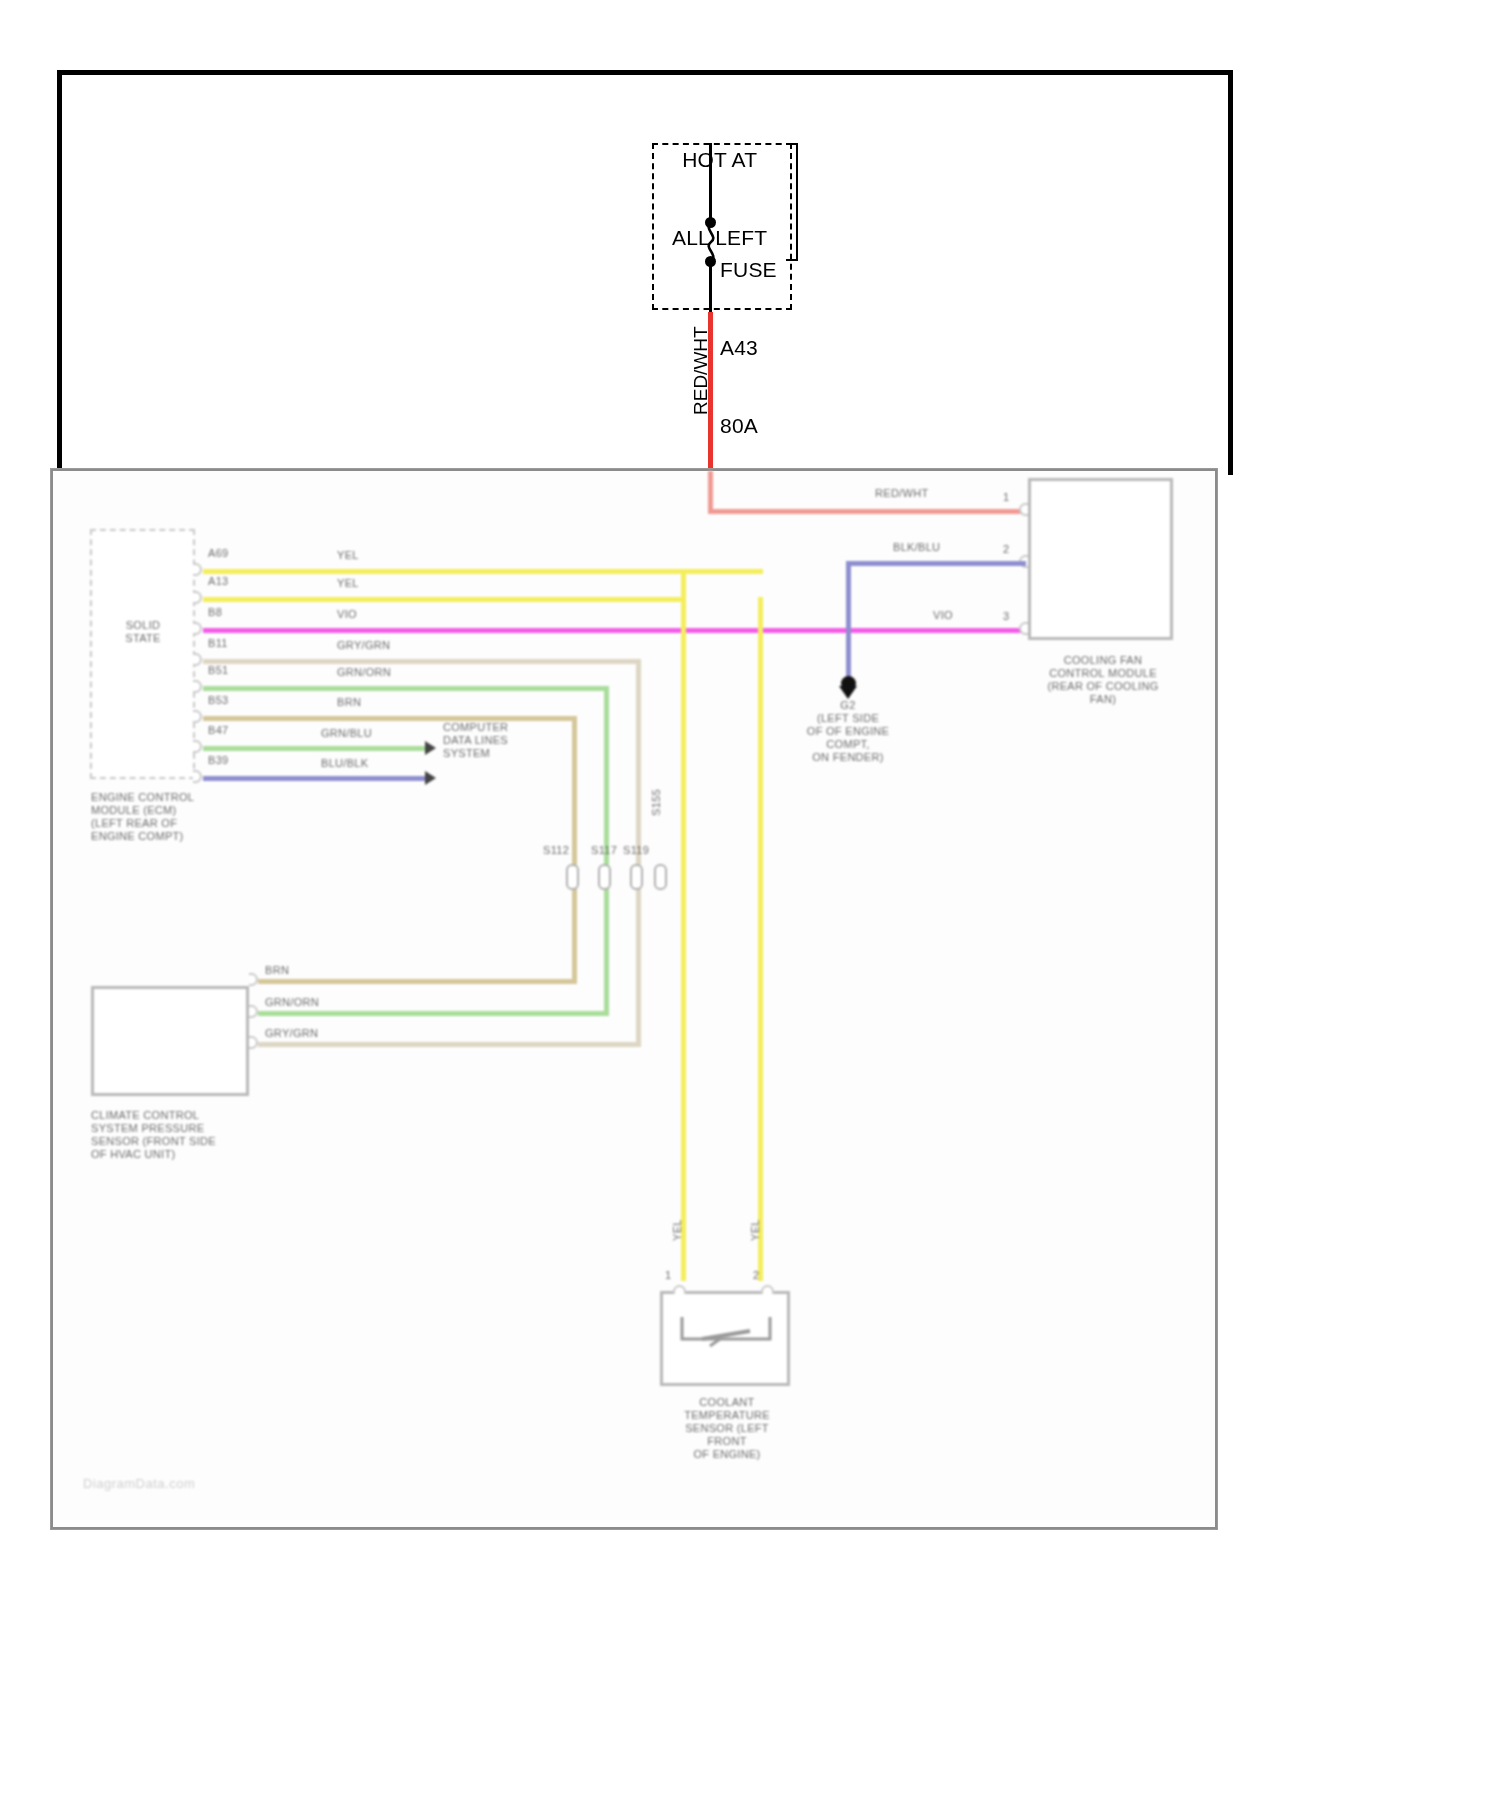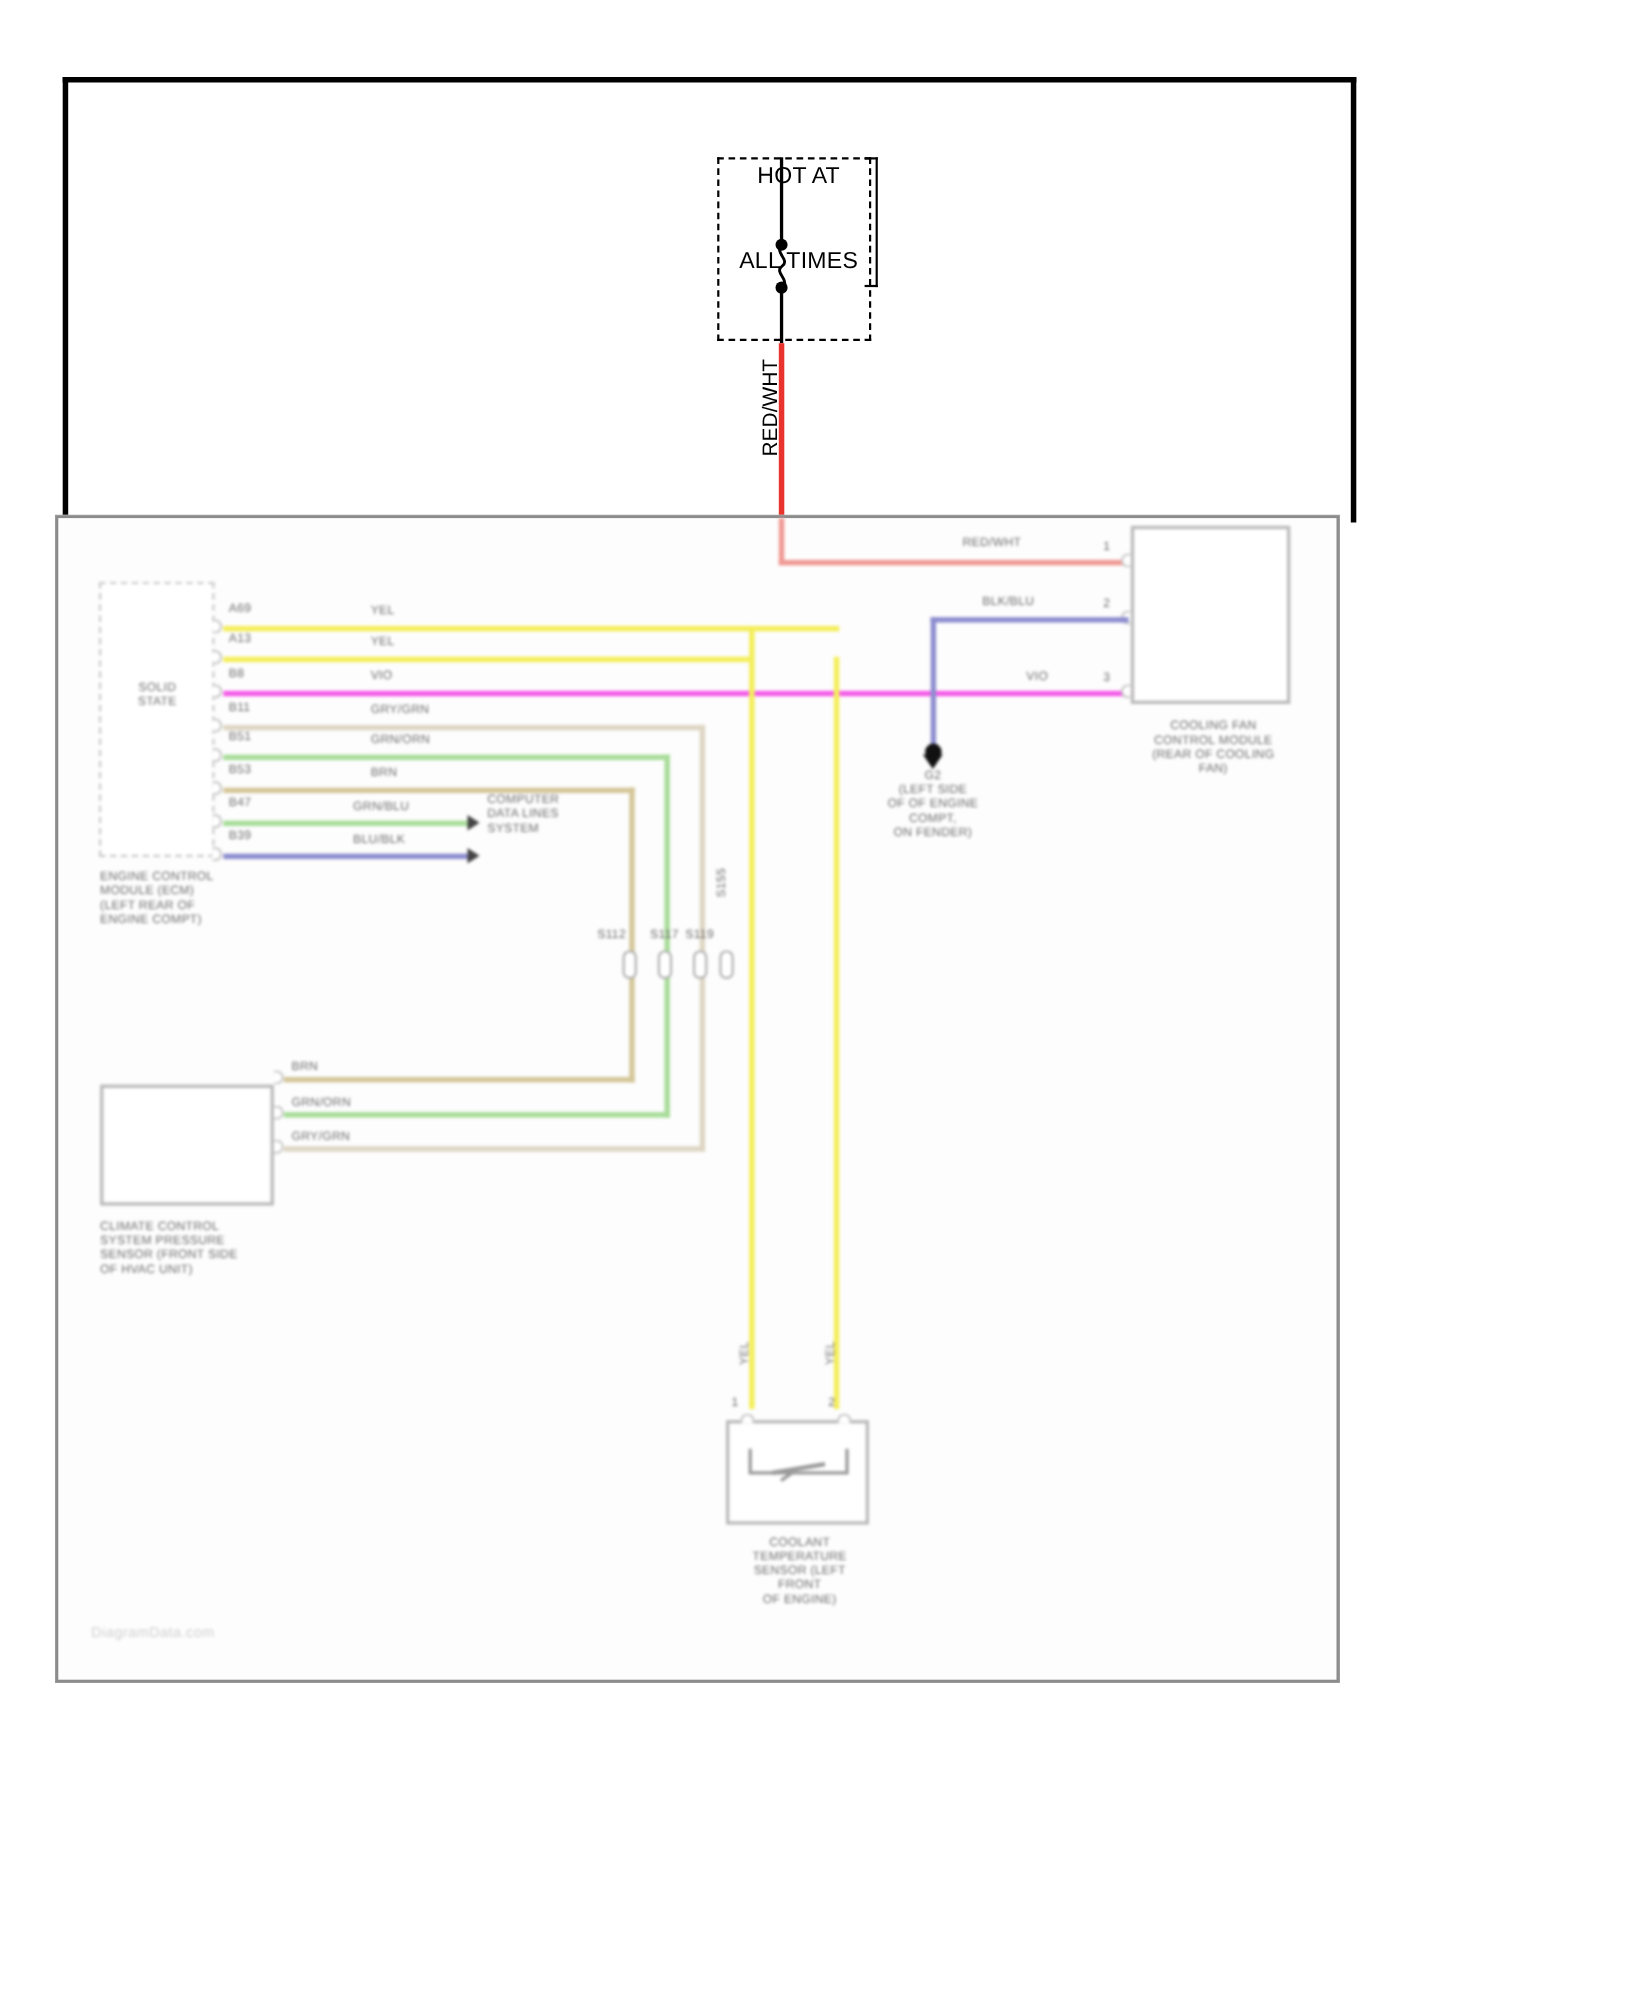--- a/index.html
+++ b/index.html
@@ -143,36 +143,41 @@
 </style>
 </head>
 <body>
 
 <div id="page">
 
   <div class="frame-top"></div>
 
   <div class="lbl lbl-sharp" style="left:672px;top:95px;text-align:center;">
     <div>HOT AT</div>
-    <div>ALL TIMES</div>
+    <div>ALL LEFT</div>
   </div>
 
   <div class="fusebox"></div>
   <div class="bracket"></div>
 
   <div class="blk-line" style="left:709px;top:143px;width:3px;height:80px;"></div>
   <div class="dot" style="left:705px;top:217px;"></div>
 
   <svg style="position:absolute;left:700px;top:222px;width:22px;height:40px;" viewBox="0 0 22 40">
     <path d="M11 0 C 3 8, 19 14, 11 20 C 3 26, 19 32, 11 40" stroke="#000" stroke-width="2.6" fill="none"></path>
   </svg>
 
   <div class="dot" style="left:705px;top:256px;"></div>
   <div class="blk-line" style="left:709px;top:266px;width:3px;height:46px;"></div>
 
+  <div class="lbl lbl-sharp" style="left:720px;top:205px;">
+    <div>FUSE</div>
+    <div>A43</div>
+    <div>80A</div>
+  </div>
 
 
   <div class="wire v" style="left:708px;top:312px;width:5px;height:160px;background:#e8342c;"></div>
   <div class="vert-text" style="left:690px;top:415px;">RED/WHT</div>
 
   <div class="sheet-blur">
     <div class="blurlayer">
 
       <div class="wire v" style="left:655px;top:0px;width:5px;height:42px;background:#f09a94;"></div>
       <div class="wire h" style="left:655px;top:38px;width:320px;background:#f09a94;"></div>

